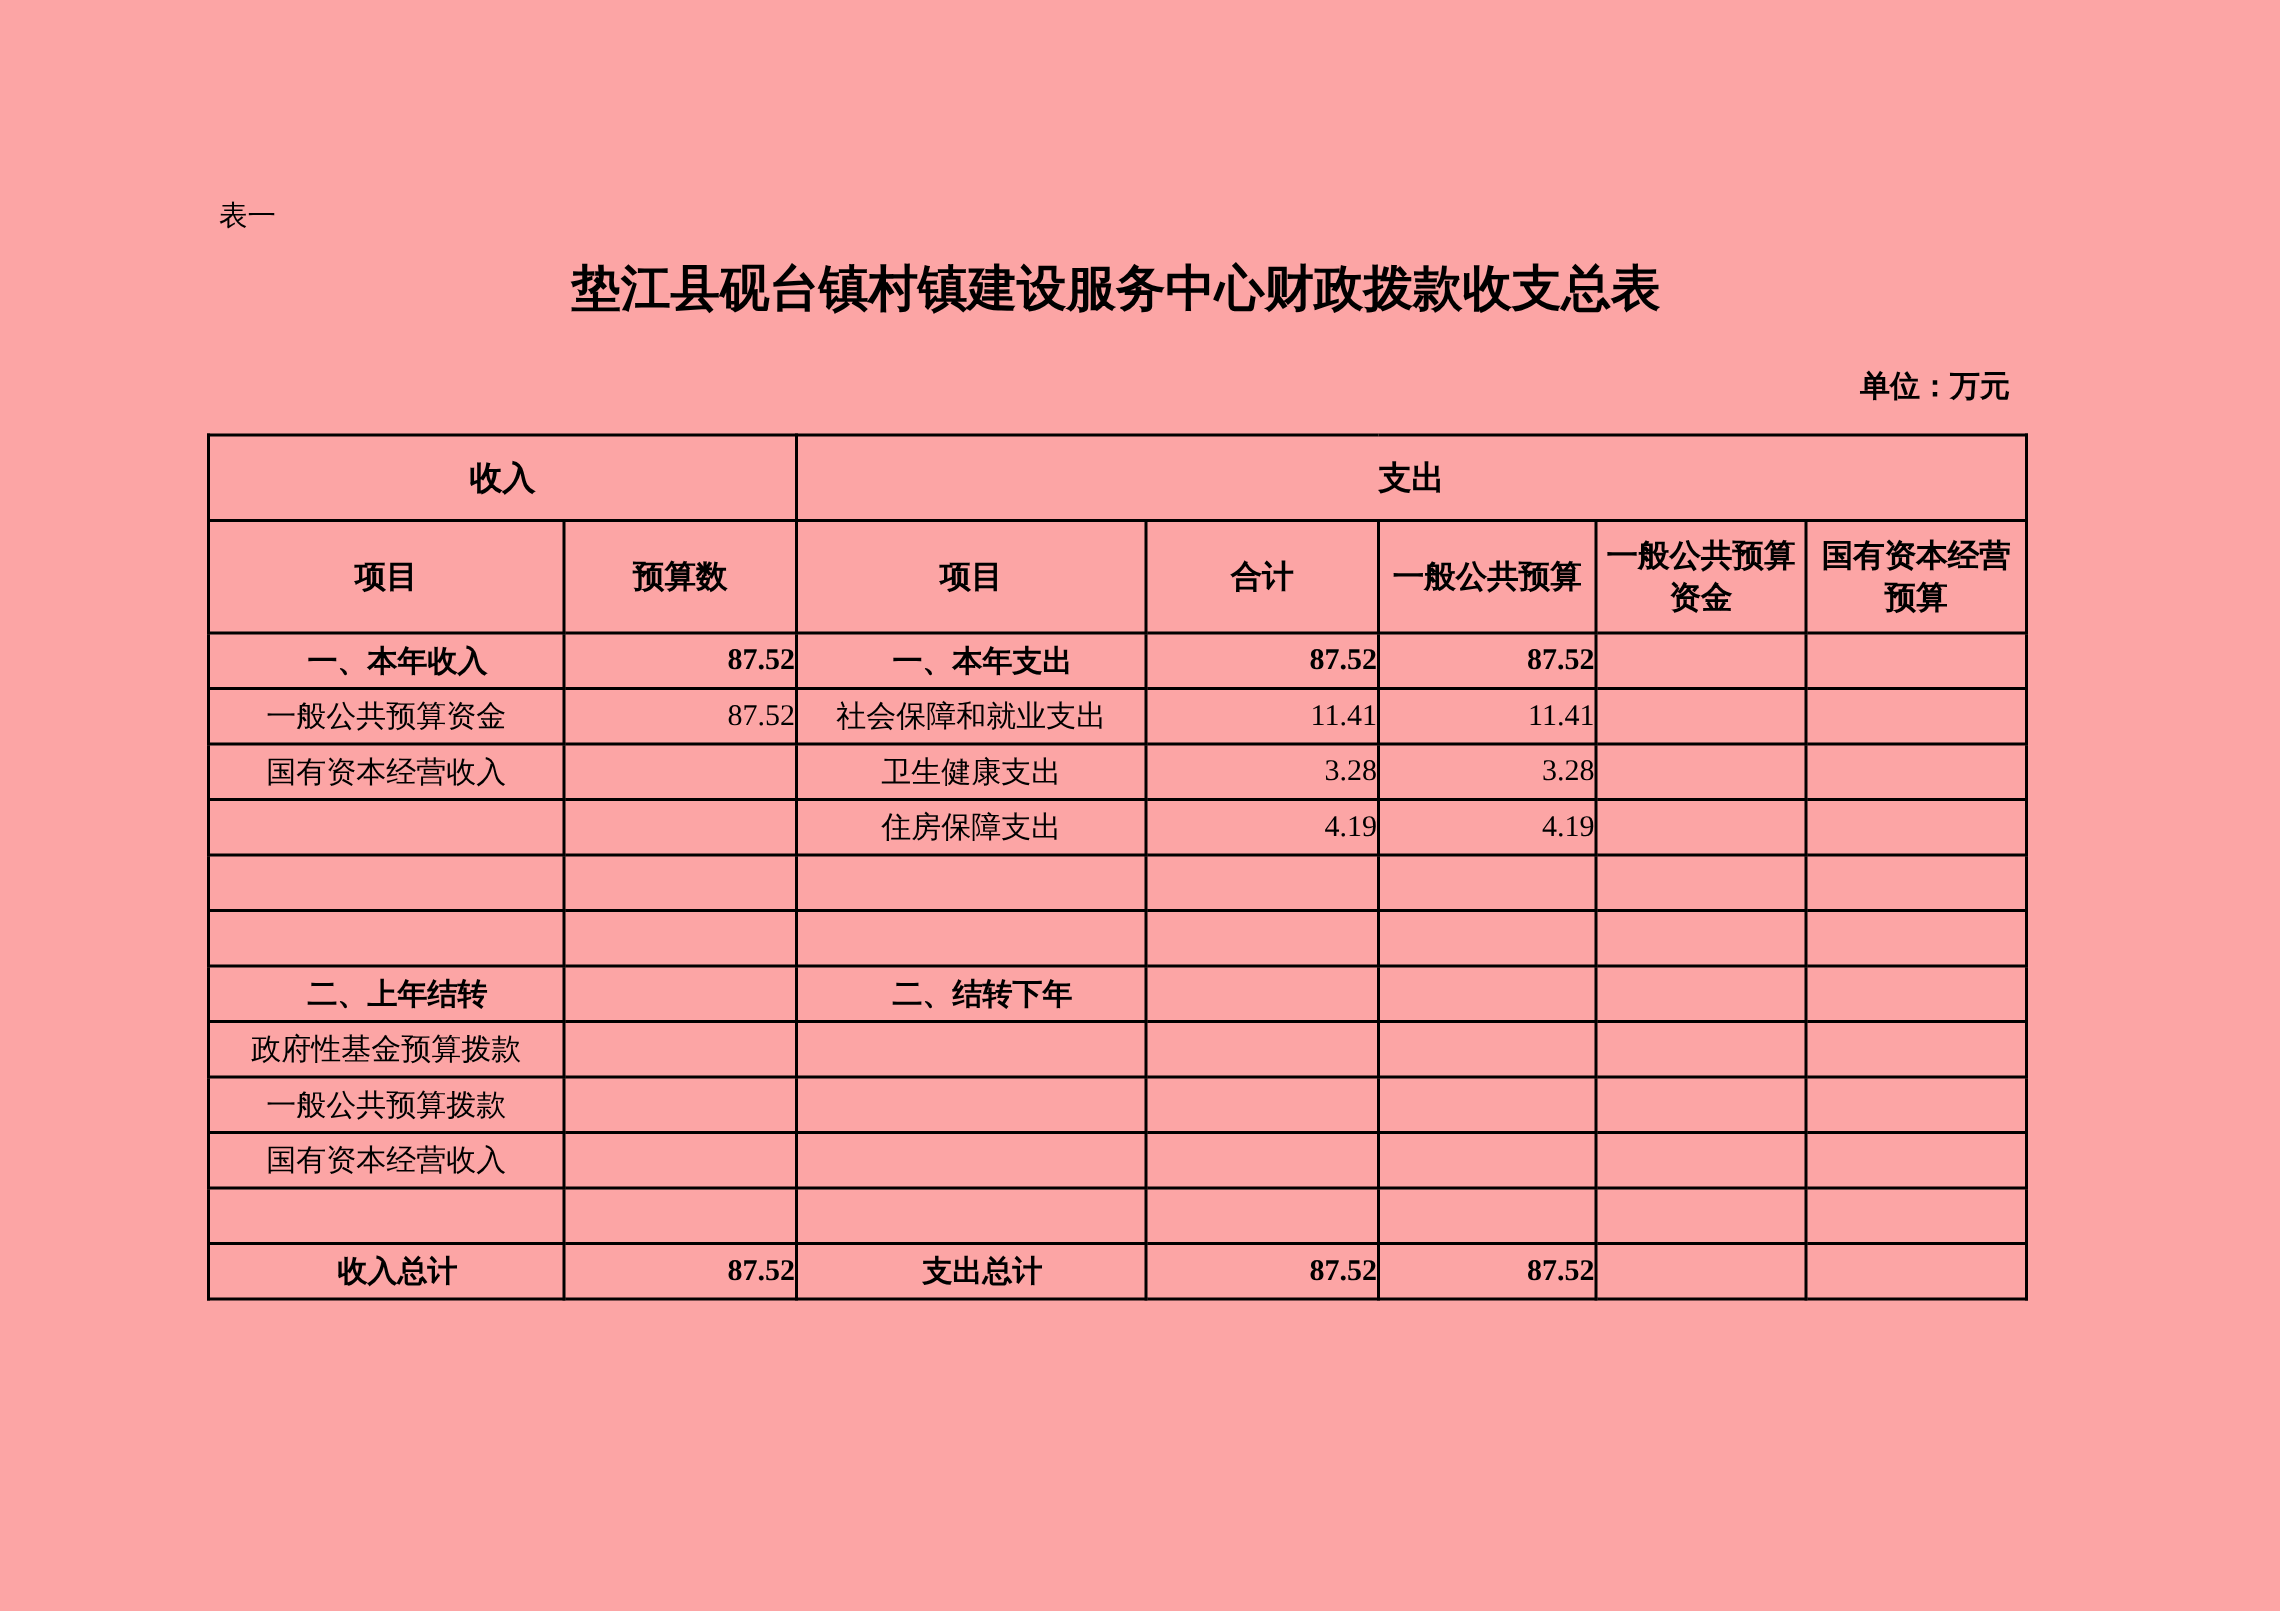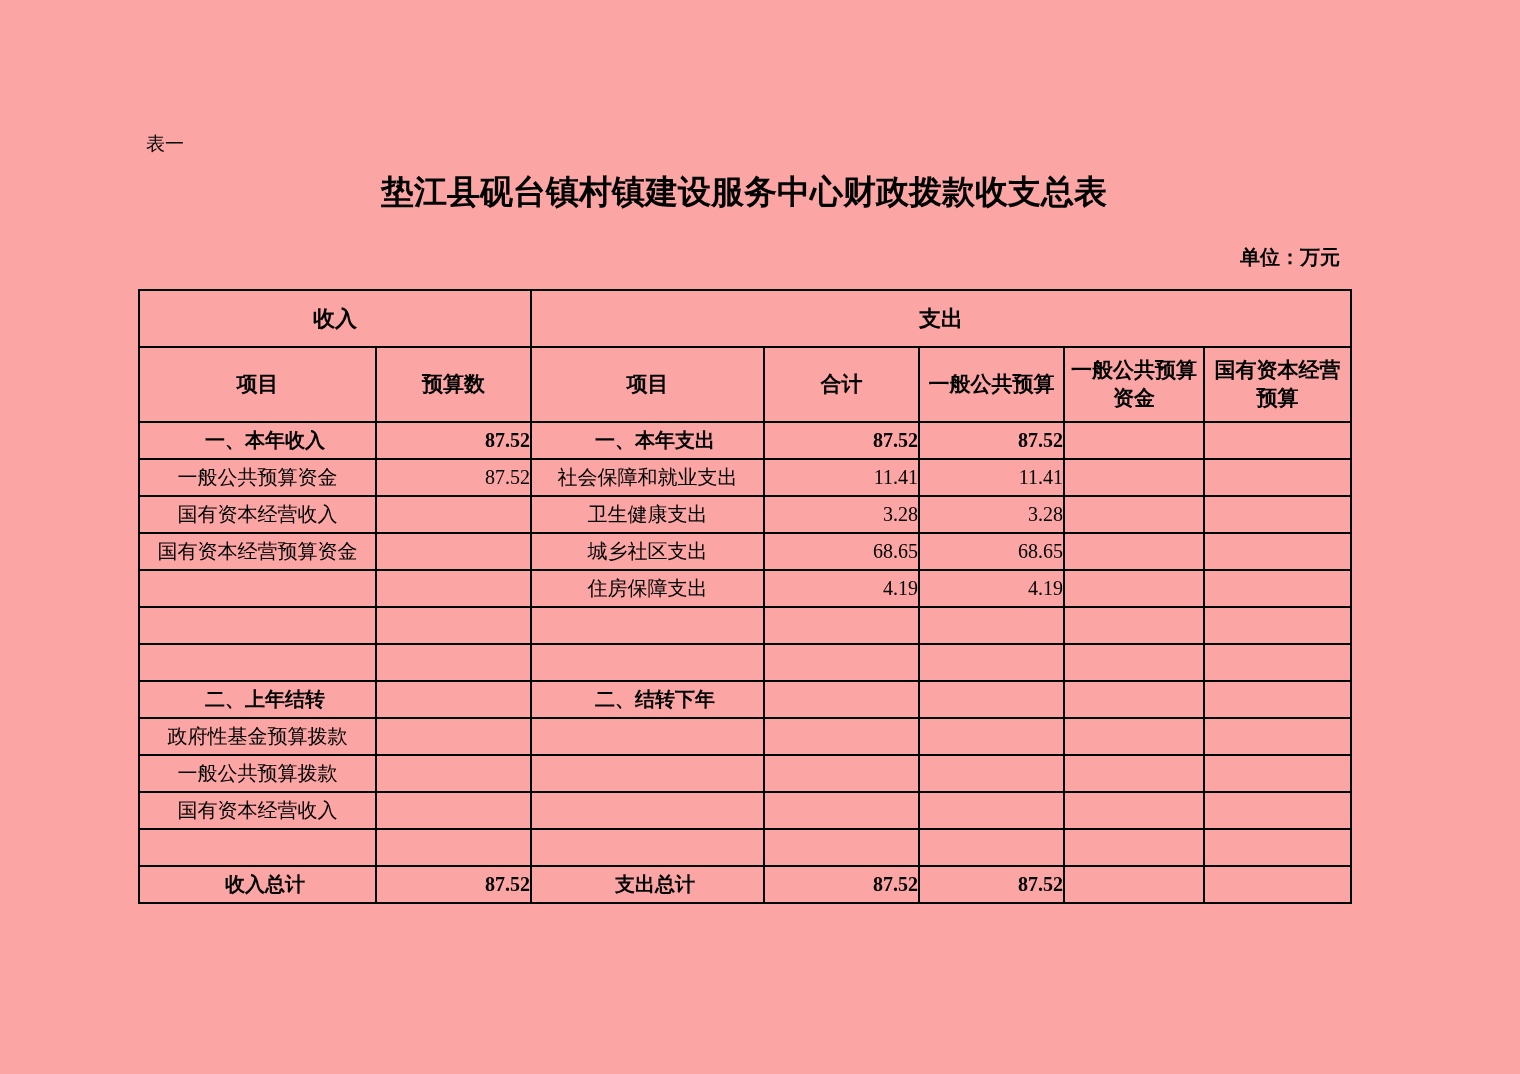--- a/index.html
+++ b/index.html
@@ -148,29 +148,20 @@
         <tr class="r-detail">
           <td class="c-item">国有资本经营收入</td>
           <td class="c-num"></td>
           <td class="c-item">卫生健康支出</td>
           <td class="c-num">3.28</td>
           <td class="c-num">3.28</td>
           <td class="c-num"></td>
           <td class="c-num"></td>
         </tr>
         <tr class="r-detail">
-          <td class="c-item">国有资本经营预算资金</td>
-          <td class="c-num"></td>
-          <td class="c-item">城乡社区支出</td>
-          <td class="c-num">68.65</td>
-          <td class="c-num">68.65</td>
-          <td class="c-num"></td>
-          <td class="c-num"></td>
-        </tr>
-        <tr class="r-detail">
           <td class="c-item"></td>
           <td class="c-num"></td>
           <td class="c-item">住房保障支出</td>
           <td class="c-num">4.19</td>
           <td class="c-num">4.19</td>
           <td class="c-num"></td>
           <td class="c-num"></td>
         </tr>
         <tr class="r-detail">
           <td class="c-item"></td>

